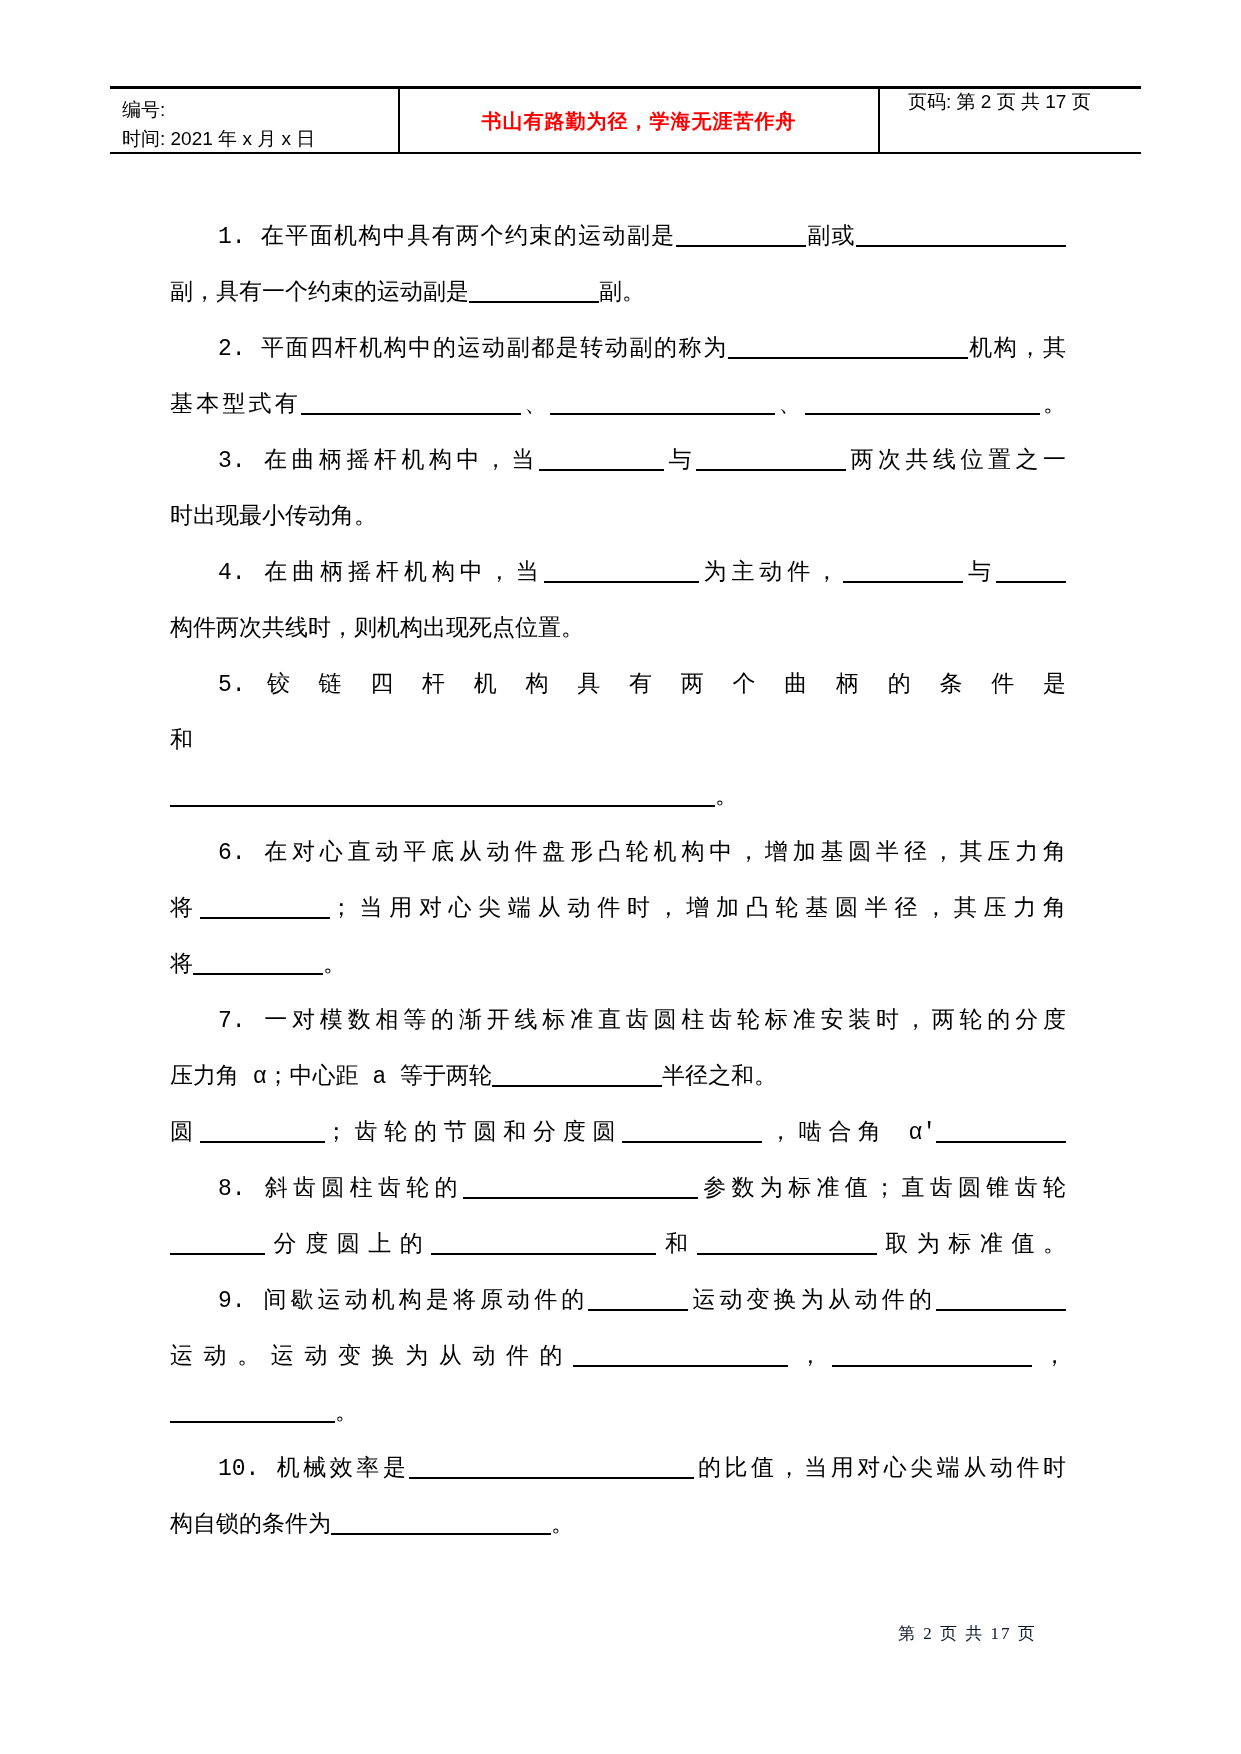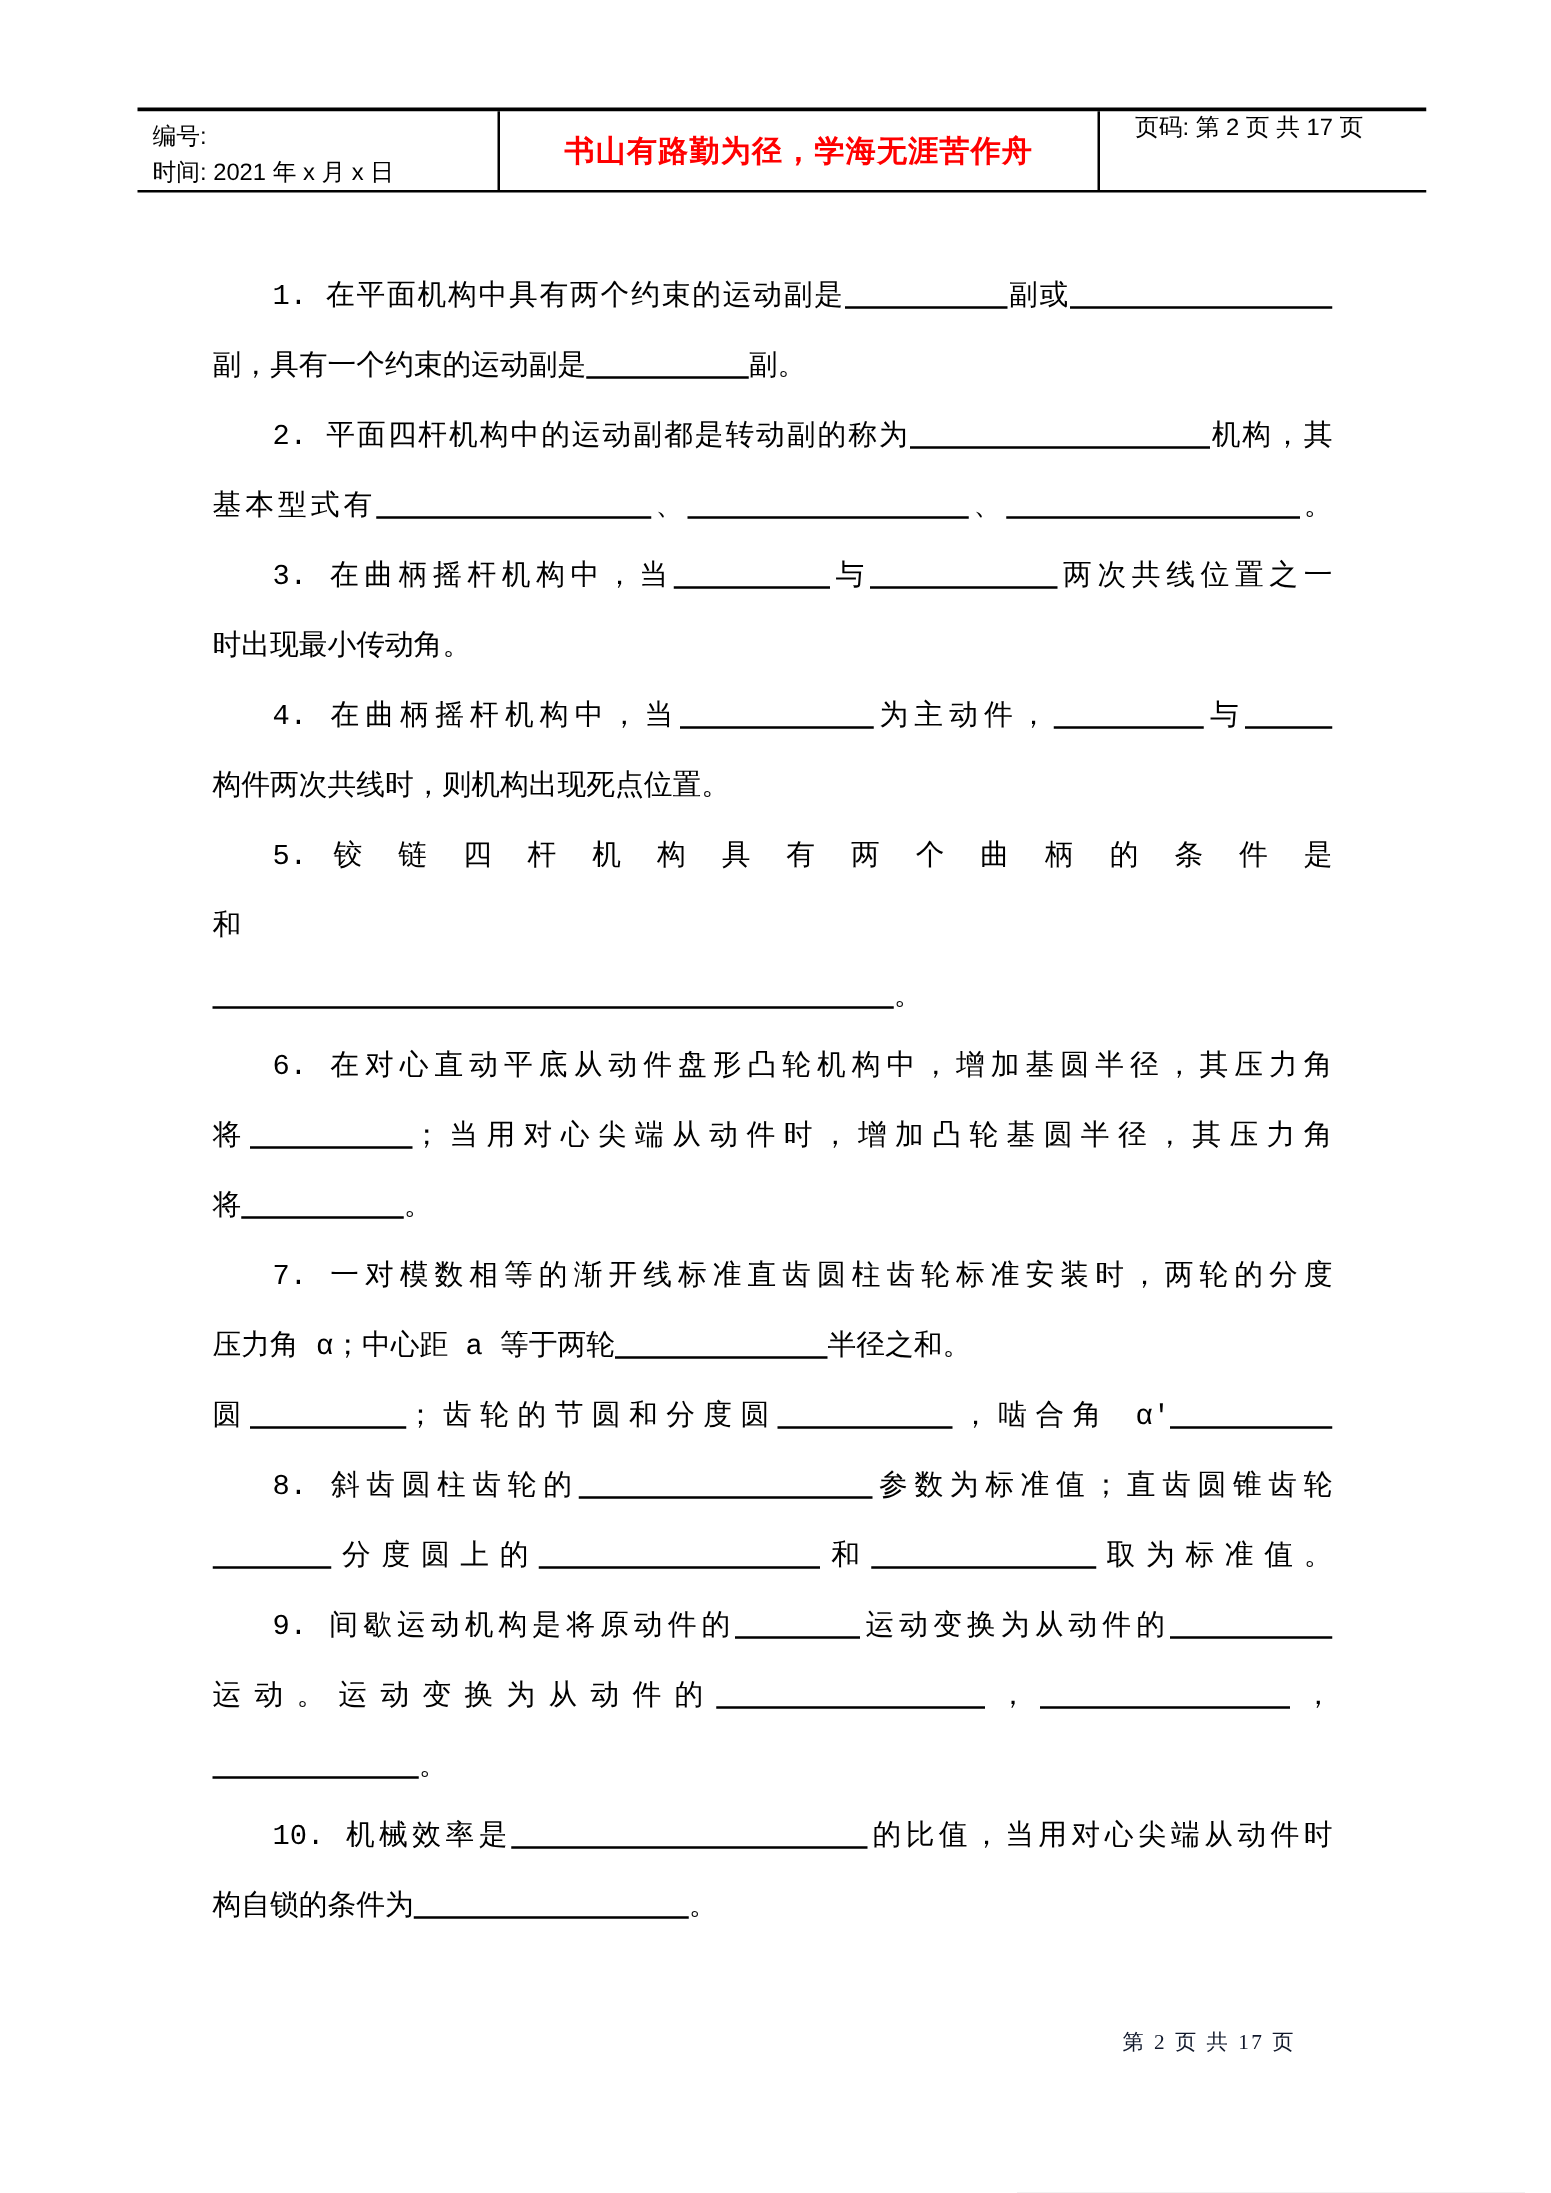--- a/index.html
+++ b/index.html
@@ -21,21 +21,21 @@
     display:grid;
     grid-template-columns:264px 482px 1fr;
     box-sizing:border-box;
     gap:24px;
   }
   .hcell{box-sizing:border-box;}
   .hc1{padding:6px 0 0 12px;font-size:19px;line-height:29px;
        font-family:"Liberation Sans","DejaVu Sans",sans-serif;}
   .hc2{border-left:2px solid #000;border-right:2px solid #000;
        display:flex;align-items:center;justify-content:center;}
-  .motto{font-size:24px;font-weight:bold;letter-spacing:1px;}
+  .motto{font-size:20px;font-weight:bold;letter-spacing:1px;}
   .hc3{display:flex;align-items:flex-start;padding-left:4px;font-size:19px;
        font-family:"Liberation Sans","DejaVu Sans",sans-serif;}
   
   .bodytext{
     position:absolute;left:170px;top:208px;width:896px;
     font-size:23px;
   }
   .line{
     display:block;
     height:56px;line-height:56px;

